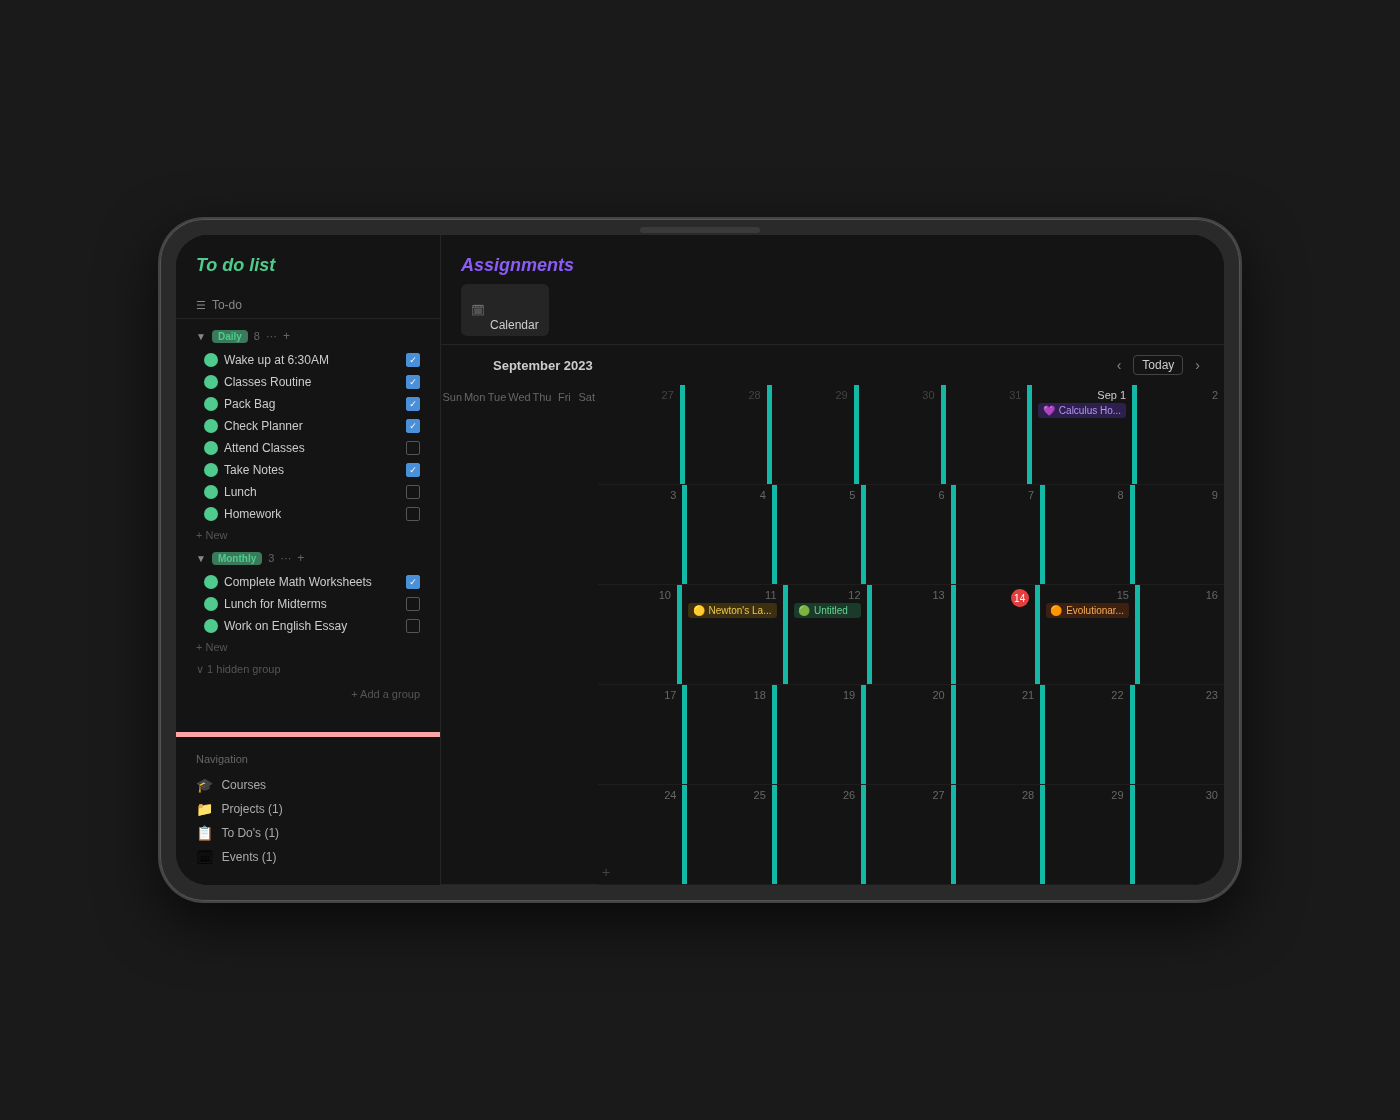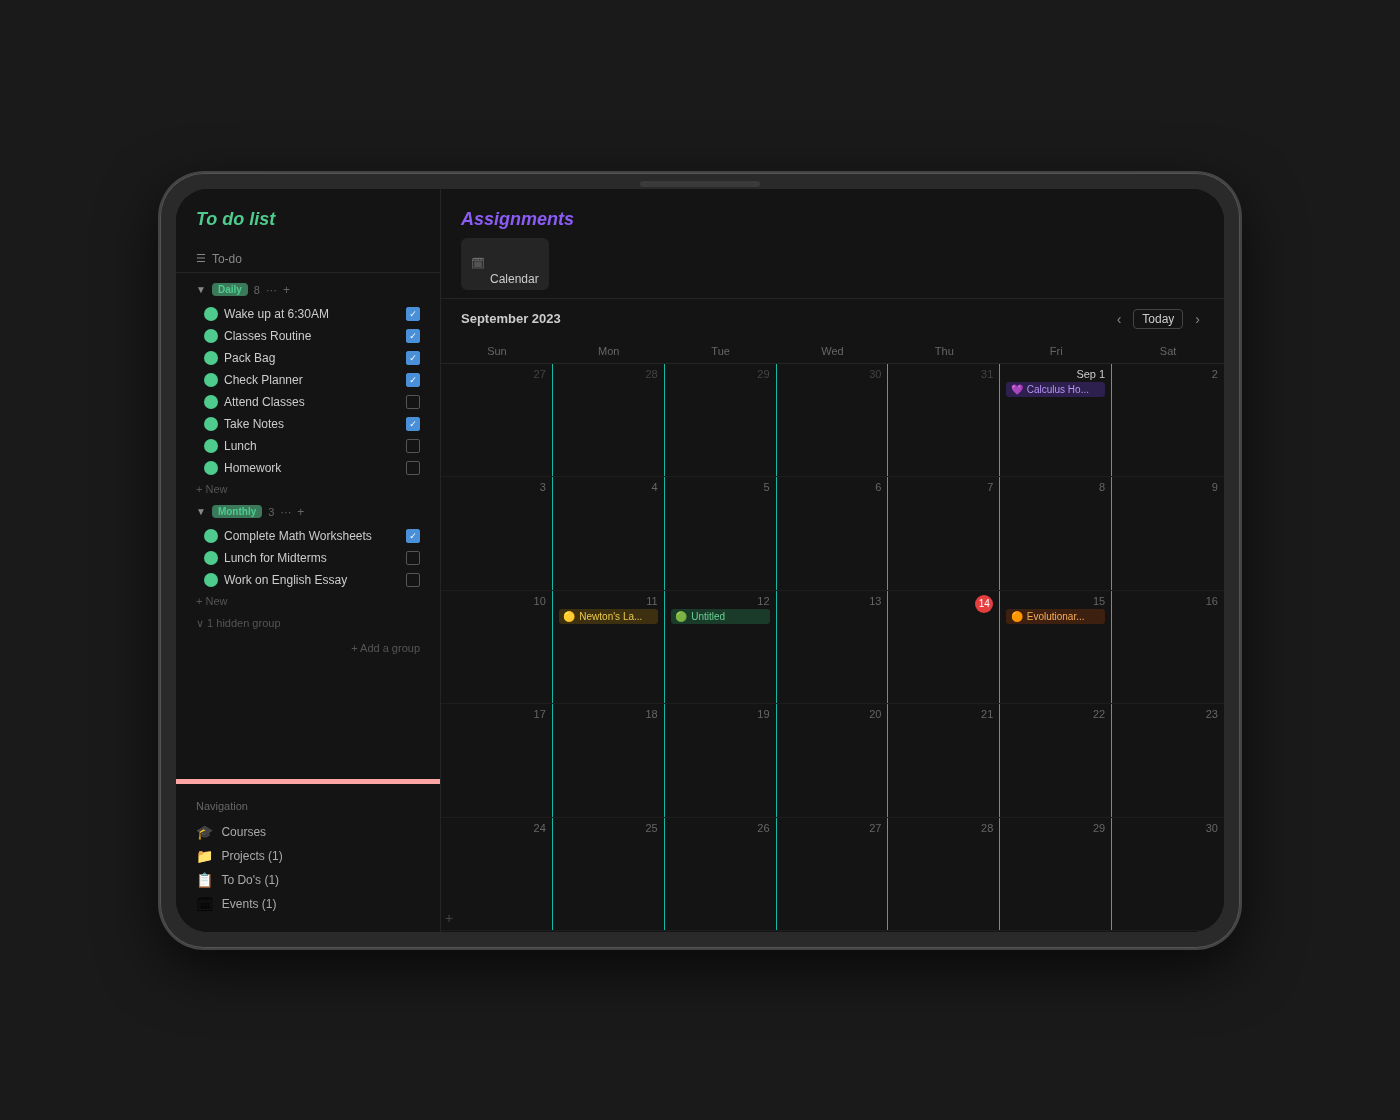--- a/index.html
+++ b/index.html
@@ -8,21 +8,21 @@
       display: flex;
       justify-content: center;
       align-items: center;
       min-height: 1120px;
       width: 1400px;
       font-family: -apple-system, BlinkMacSystemFont, 'Segoe UI', sans-serif;
     }
 
     .device-frame {
       width: 1080px;
-      height: 775px;
+      height: 682px;
       background: #2a2a2a;
       border-radius: 44px;
       padding: 16px;
       box-shadow: 0 0 0 2px #444, 0 20px 60px rgba(0,0,0,0.7), inset 0 0 0 1px #555;
       position: relative;
     }
 
     .device-frame::before {
       content: '';
       position: absolute;
@@ -262,20 +262,21 @@
       display: flex;
       align-items: center;
       justify-content: space-between;
       padding: 10px 20px;
     }
 
     .calendar-month-year {
       color: #ccc;
       font-size: 13px;
       font-weight: 600;
+      margin-left: 32px;
     }
 
     .calendar-nav {
       display: flex;
       align-items: center;
       gap: 8px;
     }
 
     .cal-nav-btn {
       color: #888;
@@ -289,21 +290,21 @@
       font-size: 12px;
       cursor: pointer;
       padding: 2px 8px;
       border: 1px solid #444;
       border-radius: 4px;
     }
 
     .calendar-grid {
       flex: 1;
       display: flex;
-      flex-direction: column;
+      flex-direction: row;
       overflow: hidden;
     }
 
     .calendar-days-header {
       display: grid;
       grid-template-columns: repeat(7, 1fr);
       border-bottom: 1px solid #252525;
     }
 
     .day-header {
@@ -320,21 +321,21 @@
       overflow: hidden;
     }
 
     .calendar-week {
       display: grid;
       grid-template-columns: repeat(7, 1fr);
       border-bottom: 1px solid #1e1e1e;
     }
 
     .calendar-cell {
-      border-right: 1px solid #14b8a6;
+      border-right: 5px solid #14b8a6;
       padding: 4px 6px;
       min-height: 90px;
       position: relative;
     }
 
     .calendar-cell:last-child {
       border-right: none;
     }
 
     .cell-date {

